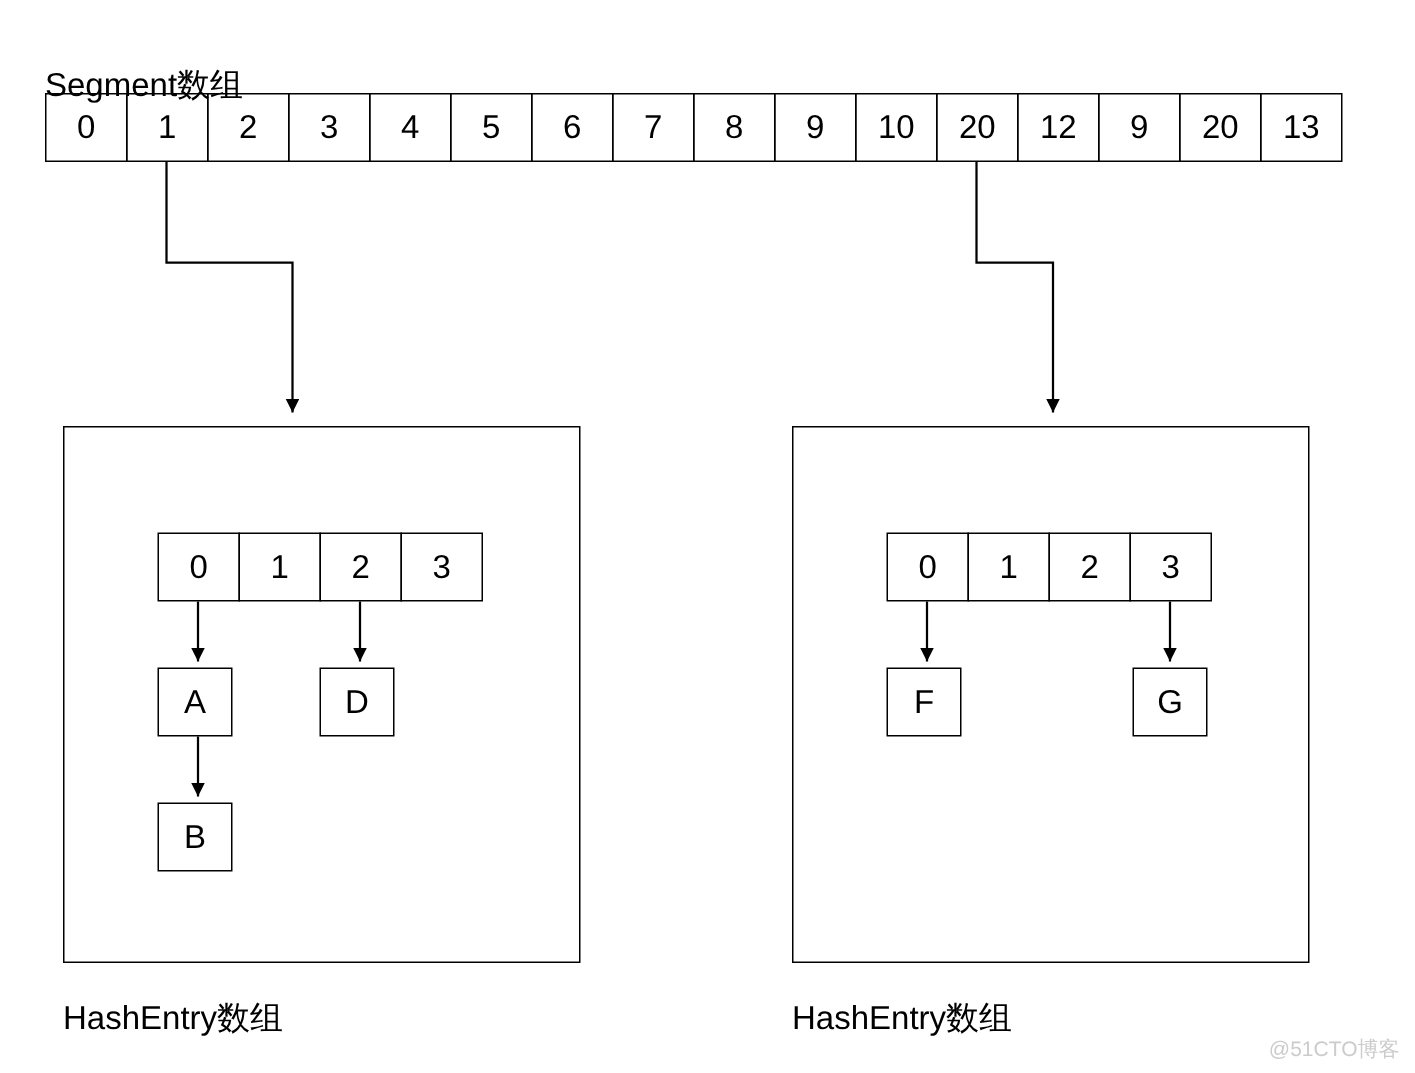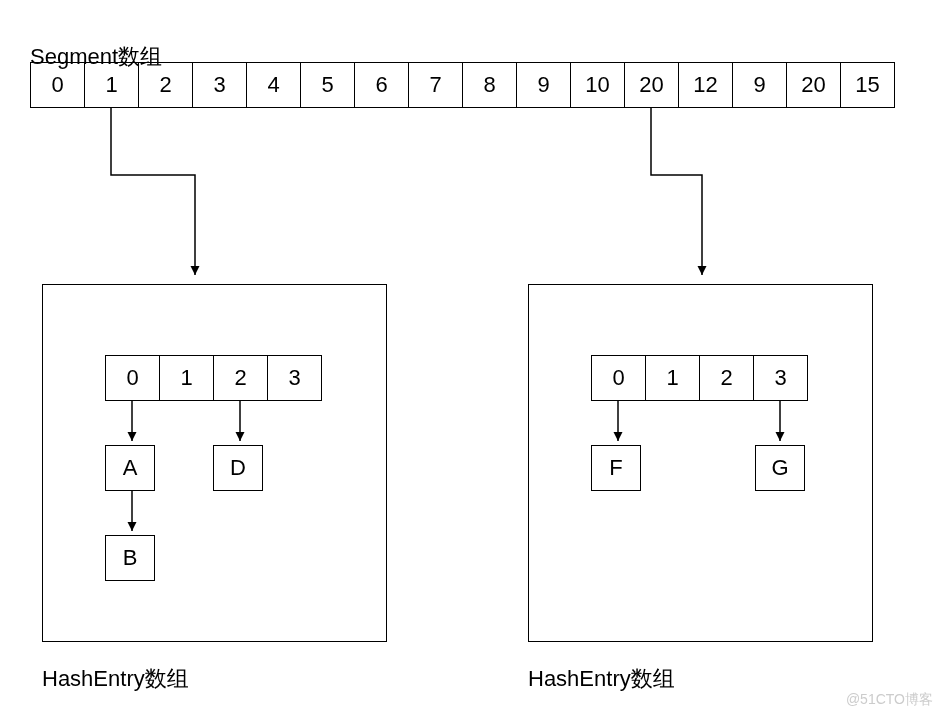--- a/index.html
+++ b/index.html
@@ -99,21 +99,21 @@
   <div class="seg-cell">5</div>
   <div class="seg-cell">6</div>
   <div class="seg-cell">7</div>
   <div class="seg-cell">8</div>
   <div class="seg-cell">9</div>
   <div class="seg-cell">10</div>
   <div class="seg-cell">20</div>
   <div class="seg-cell">12</div>
   <div class="seg-cell">9</div>
   <div class="seg-cell">20</div>
-  <div class="seg-cell">15</div>
+  <div class="seg-cell">13</div>
 </div>
 
 <svg class="arrows" width="943" height="715">
   <defs>
     <marker id="ah" markerWidth="10" markerHeight="10" refX="6" refY="3" orient="auto">
       <path d="M0,0 L6,3 L0,6 Z" fill="#000"></path>
     </marker>
   </defs>
 
   <path d="M 111 108 L 111 175 L 195 175 L 195 275" stroke="#000" fill="none" stroke-width="1.5" marker-end="url(#ah)"></path>

